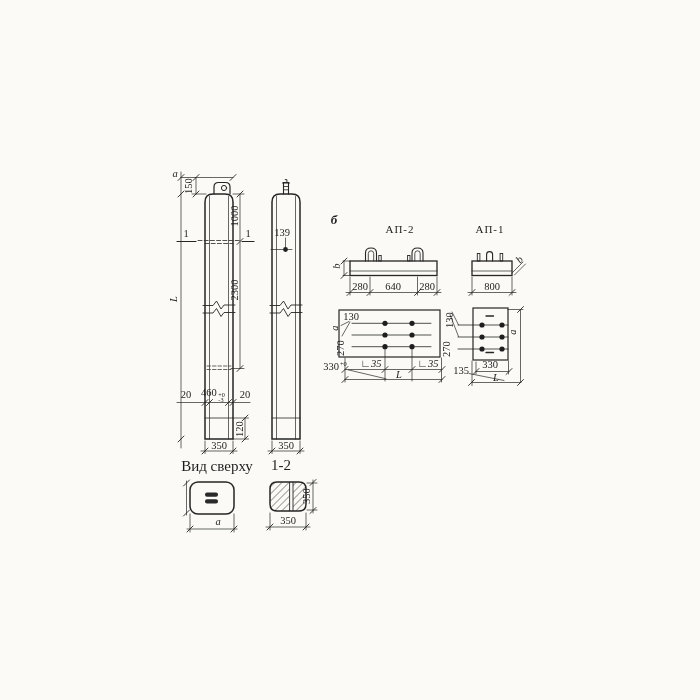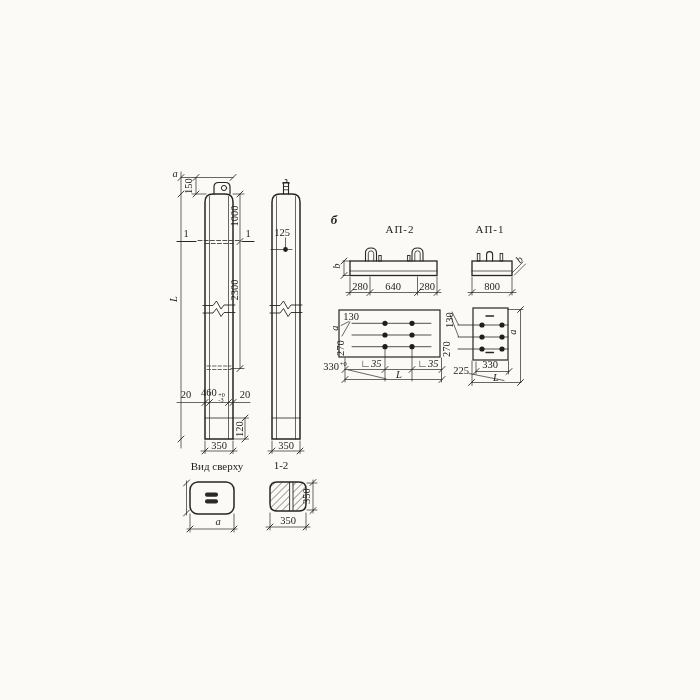--- a/index.html
+++ b/index.html
@@ -6,21 +6,21 @@
   .page{position:relative;width:700px;height:700px;background:#fbfaf6;overflow:hidden;
         font-family:"Liberation Serif","DejaVu Serif",serif;color:#1d1d1d}
   .page svg{position:absolute;left:0;top:0}
   .hl,.vl,.d45{position:absolute;white-space:nowrap;font-size:10.5px;line-height:1}
   .hl{transform:translate(-50%,-50%)}
   .vl{transform:translate(-50%,-50%) rotate(-90deg)}
   .d45{transform:translate(-50%,-50%) rotate(-48deg)}
   .it{font-style:italic}
   .bold{font-weight:bold}
   .ttl{font-size:11px;letter-spacing:1px}
-  .cap{font-size:11px}
+  .cap{font-size:15px}
   .big{font-size:13px}
   .sup{font-size:6.5px;vertical-align:4px;margin-left:1px}
   .tol{display:inline-flex;flex-direction:column;font-size:6.2px;line-height:5.4px;margin-left:1.5px;vertical-align:-1px}
 </style>
 </head>
 <body>
 
 <div class="page">
 
 <svg width="700" height="700" viewBox="0 0 700 700">
@@ -242,21 +242,21 @@
 <span class="vl" style="left:234.5px;top:290px">2300</span>
 <span class="hl" style="left:186px;top:395px">20</span>
 <span class="hl" style="left:213px;top:395px"><span>460</span><span class="tol">
         <span>+0</span>
         <span>-3</span>
       </span></span>
 <span class="hl" style="left:245px;top:395px">20</span>
 <span class="vl" style="left:239.5px;top:428.5px">120</span>
 <span class="hl" style="left:219px;top:445.5px">350</span>
 
-<span class="hl" style="left:282px;top:232.5px">125</span>
+<span class="hl" style="left:282px;top:232.5px">139</span>
 <span class="hl" style="left:286px;top:445.5px">350</span>
 
 <span class="hl cap" style="left:217px;top:466px">Вид сверху</span>
 <span class="hl cap" style="left:281px;top:464.5px">1-2</span>
 <span class="hl it" style="left:218px;top:522px">a</span>
 <span class="vl" style="left:307px;top:496px">350</span>
 <span class="hl" style="left:288px;top:520.5px">350</span>
 
 <span class="hl it bold big" style="left:334px;top:219px">б</span>
 
@@ -273,18 +273,18 @@
 <span class="hl" style="left:351px;top:316.5px">130</span>
 <span class="vl it" style="left:334.5px;top:328px">a</span>
 <span class="vl" style="left:341px;top:348px">270</span>
 <span class="hl" style="left:335px;top:366.5px"><span>330</span><span class="sup">+0</span></span>
 <span class="hl it" style="left:371px;top:364px">∟35</span>
 <span class="hl it" style="left:428px;top:364px">∟35</span>
 <span class="hl it" style="left:399px;top:374.5px">L</span>
 
 <span class="vl" style="left:450px;top:320px">130</span>
 <span class="vl" style="left:447px;top:349px">270</span>
-<span class="hl" style="left:461px;top:371px">225</span>
+<span class="hl" style="left:461px;top:371px">135</span>
 <span class="hl" style="left:490px;top:365px">330</span>
 <span class="hl it" style="left:496px;top:378px">L</span>
 <span class="vl it" style="left:513px;top:332px">a</span>
 
 </div>
 
 </body></html>

